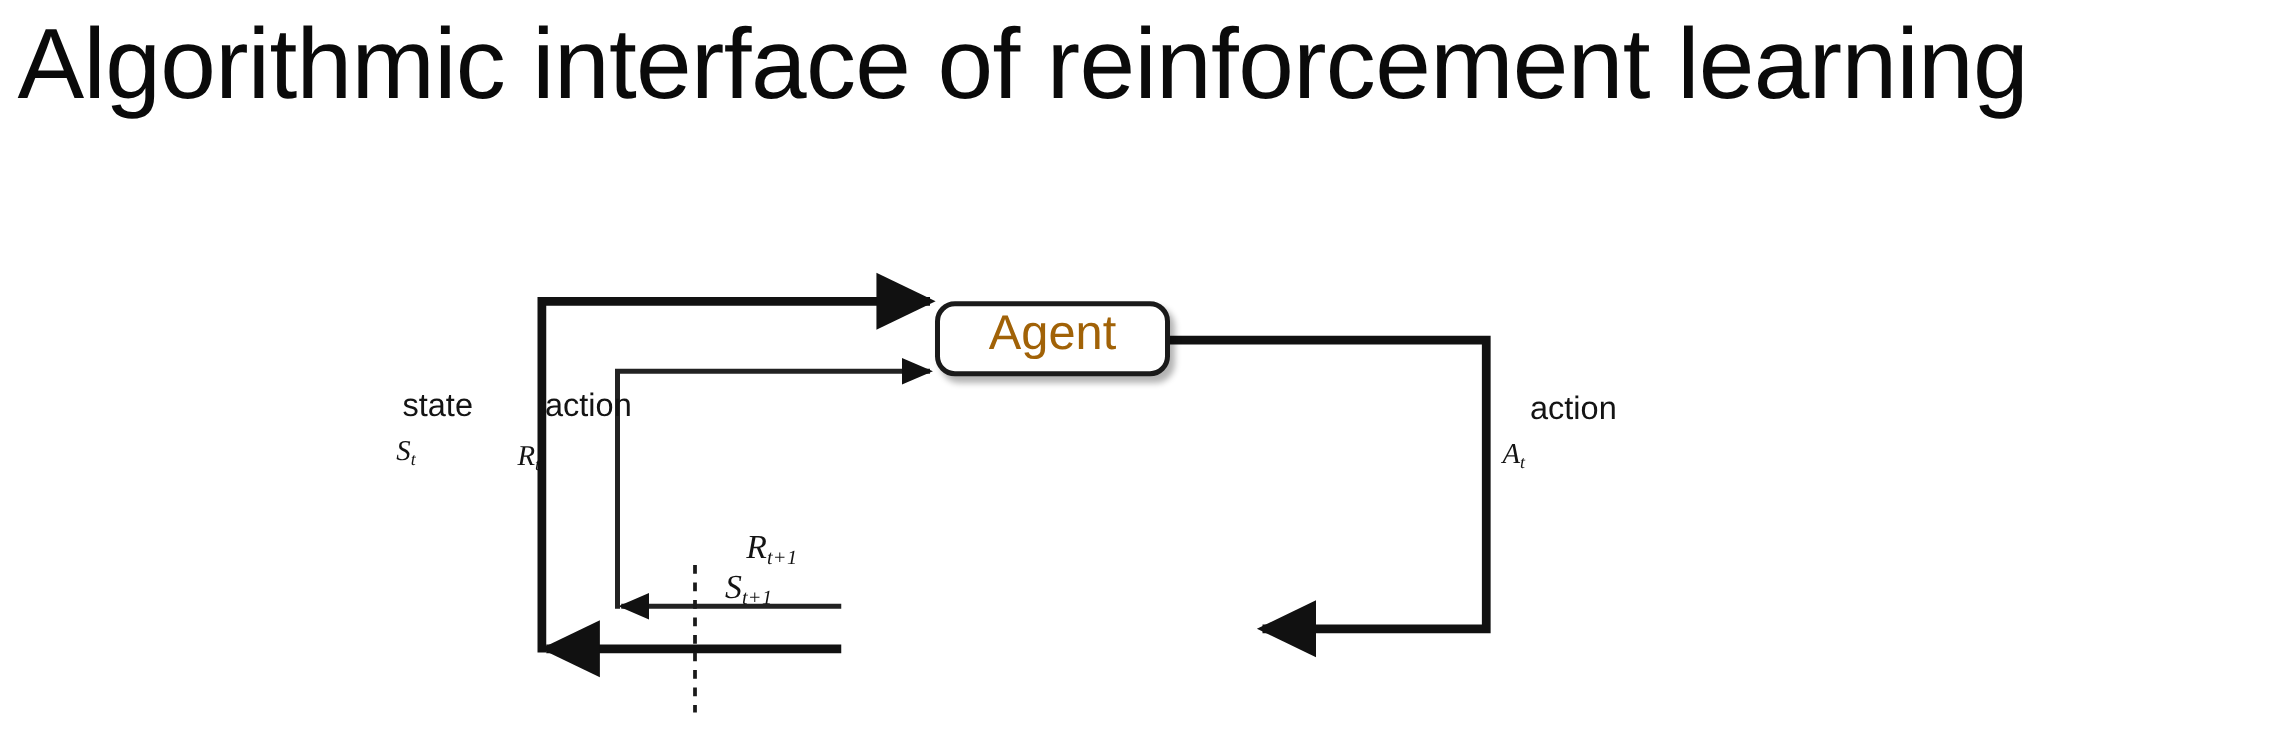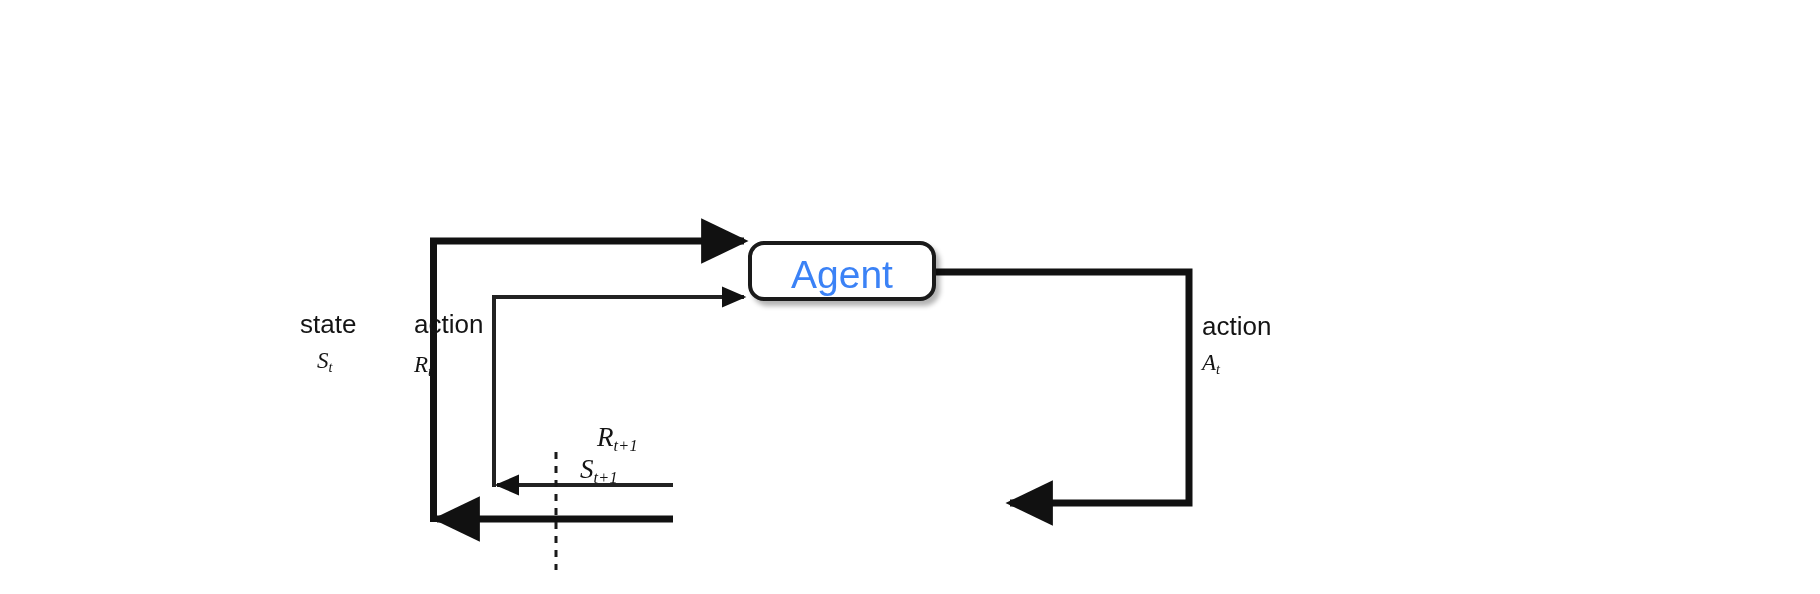--- a/index.html
+++ b/index.html
@@ -53,25 +53,25 @@
   }
 
   
   .node-box {
     position: absolute;
     background: #ffffff;
     border: 4px solid #1a1a1a;
     border-radius: 16px;
     box-sizing: border-box;
     display: flex;
-    align-items: flex-end;
+    align-items: flex-start;
     justify-content: center;
     box-shadow: 4px 5px 5px rgba(0,0,0,0.30);
     font-family: "Liberation Sans", sans-serif;
-    color: #3b82f6;
+    color: #a16207;
   }
   #node-agent {
     left: 748px;
     top: 241px;
     width: 188px;
     height: 60px;
     font-size: 39px;
   }
   #node-environment {
     left: 673px;
@@ -84,20 +84,21 @@
   
   .edge-label {
     position: absolute;
     white-space: nowrap;
     color: #141414;
   }
   .lbl-word {
     font-family: "Liberation Sans", sans-serif;
     font-size: 26px;
     line-height: 1;
+    margin-left: 22px;
   }
   .lbl-math {
     font-family: "Liberation Serif", serif;
     font-style: italic;
     font-size: 23px;
     line-height: 1;
   }
   .lbl-math .sub {
     font-size: 0.62em;
     font-style: italic;
@@ -125,20 +126,21 @@
   #label-action-word  { left: 1202px; top: 313px; }
   #label-action-math  { left: 1202px; top: 351px; }
   #label-rnext        { left: 597px; top: 392px; }
   #label-snext        { left: 580px; top: 424px; font-family: Liberation Serif, serif; }
 </style>
 </head>
 <body>
 
 <div id="slide">
 
+  <div id="slide-title">Algorithmic interface of reinforcement learning</div>
 
   <div id="diagram">
 
     <svg id="diagram-svg" viewBox="0 0 1820 594" xmlns="http://www.w3.org/2000/svg">
       <defs>
         <marker id="arrow-thick" viewBox="0 0 12 12" refX="10.5" refY="6" markerWidth="7" markerHeight="7" orient="auto-start-reverse">
           <path d="M 0 0.4 L 11.6 6 L 0 11.6 z" fill="#111111"></path>
         </marker>
         <marker id="arrow-thin" viewBox="0 0 12 12" refX="10.5" refY="6" markerWidth="6.4" markerHeight="6.4" orient="auto-start-reverse">
           <path d="M 0 1.0 L 11.6 6 L 0 11.0 z" fill="#111111"></path>

